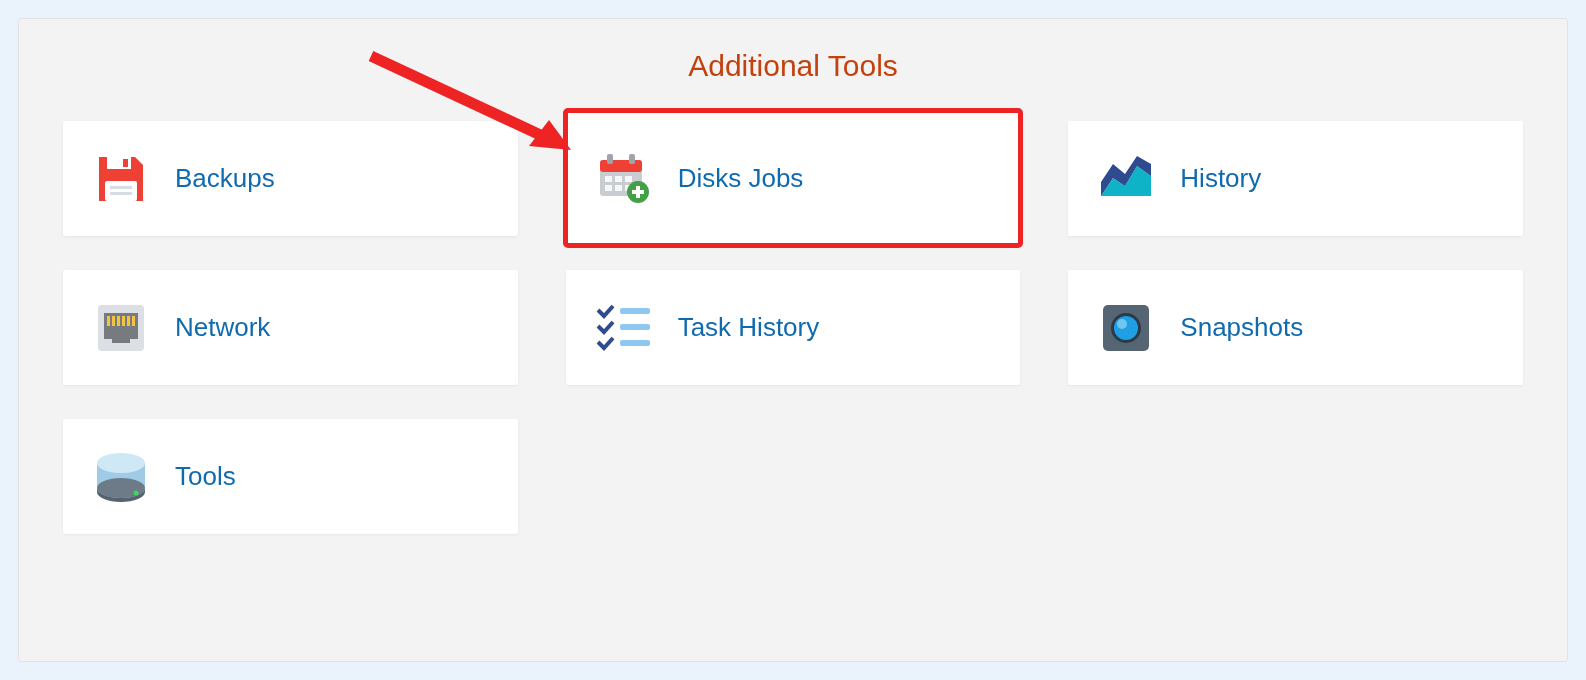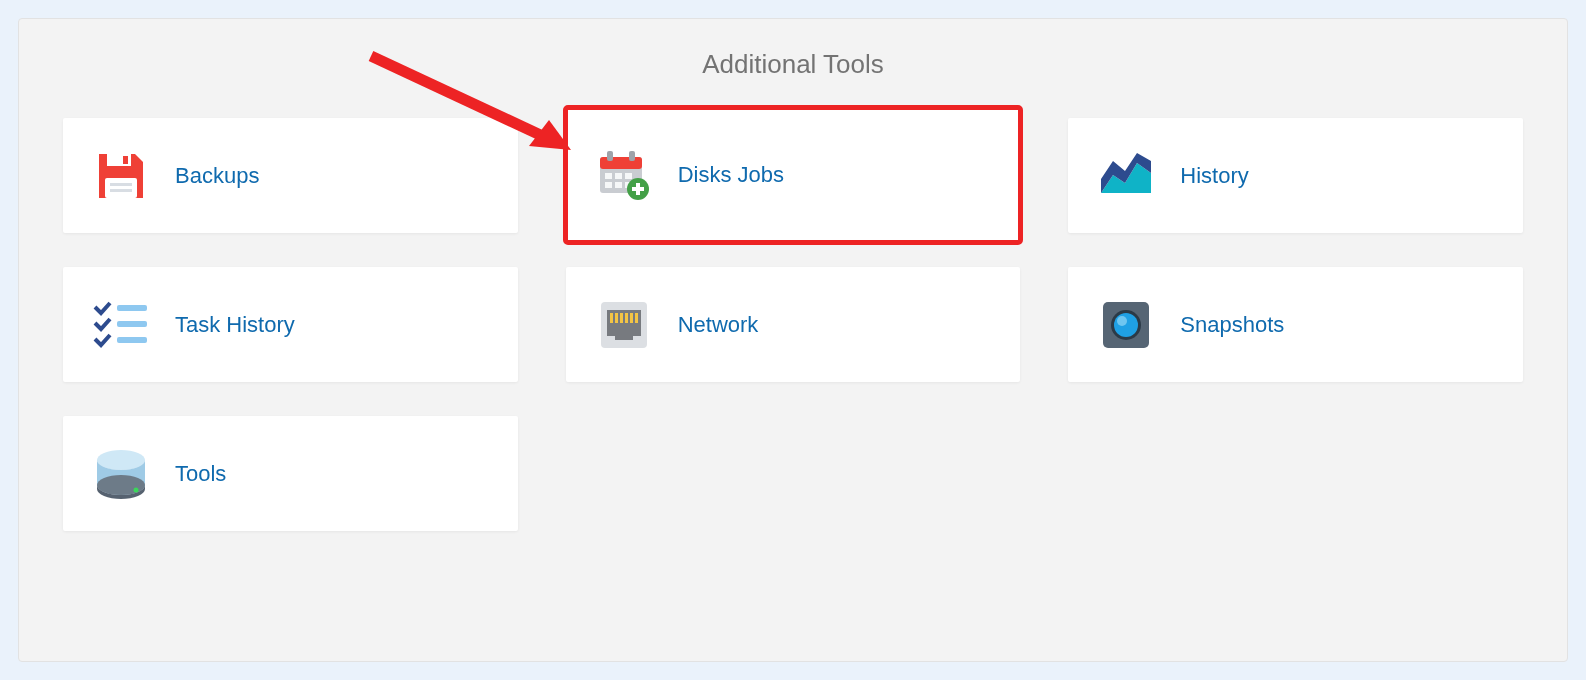--- a/index.html
+++ b/index.html
@@ -14,23 +14,23 @@
       background: #f3f3f3;
       border: 1px solid #e2e2e2;
       border-radius: 4px;
       width: 100%;
       height: 100%;
       padding: 30px 40px 60px 40px;
       position: relative;
     }
     .section-title {
       text-align: center;
-      font-size: 26px;
+      font-size: 30px;
       font-weight: 500;
-      color: #737373;
+      color: #c2410c;
       margin-bottom: 38px;
     }
     .grid {
       display: grid;
       grid-template-columns: repeat(3, 1fr);
       gap: 34px 48px;
       padding: 0 4px;
     }
     .card {
       background: #ffffff;
@@ -54,21 +54,21 @@
       width: 60px;
       height: 60px;
       display: flex;
       align-items: center;
       justify-content: center;
       margin-right: 24px;
       flex-shrink: 0;
     }
     .card-label {
       color: #0f6aae;
-      font-size: 22px;
+      font-size: 26px;
       font-weight: 500;
     }
     .annotation-arrow {
       position: absolute;
       left: 342px;
       top: 29px;
       pointer-events: none;
       z-index: 10;
     }
   </style>
@@ -125,47 +125,47 @@
         <svg width="54" height="46" viewBox="0 0 54 46">
           <polygon points="2,40 14,22 26,30 38,10 52,20 52,40" fill="#0fb3c7"></polygon>
           <polygon points="2,26 14,8 26,18 38,0 52,8 52,20 38,10 26,30 14,22 2,40" fill="#2d4b8e"></polygon>
         </svg>
       </div>
       <span class="card-label">History</span>
     </div>
 
     <div class="card">
       <div class="icon-box">
-        <svg width="56" height="48" viewBox="0 0 56 48">
-          <polyline points="2,6 8,12 17,2" stroke="#2d4b8e" stroke-width="4" fill="none"></polyline>
-          <polyline points="2,22 8,28 17,18" stroke="#2d4b8e" stroke-width="4" fill="none"></polyline>
-          <polyline points="2,38 8,44 17,34" stroke="#2d4b8e" stroke-width="4" fill="none"></polyline>
-          <rect x="24" y="4" width="30" height="6" rx="2" fill="#8ec8f0"></rect>
-          <rect x="24" y="20" width="30" height="6" rx="2" fill="#8ec8f0"></rect>
-          <rect x="24" y="36" width="30" height="6" rx="2" fill="#8ec8f0"></rect>
-        </svg>
-      </div>
-      <span class="card-label">Task History</span>
-    </div>
-
-    <div class="card">
-      <div class="icon-box">
         <svg width="50" height="50" viewBox="0 0 50 50">
           <rect x="2" y="2" width="46" height="46" rx="4" fill="#dcdfe3"></rect>
           <rect x="8" y="10" width="34" height="26" fill="#777a7f"></rect>
           <rect x="16" y="32" width="18" height="8" fill="#777a7f"></rect>
           <rect x="11" y="13" width="3" height="10" fill="#f3c444"></rect>
           <rect x="16" y="13" width="3" height="10" fill="#f3c444"></rect>
           <rect x="21" y="13" width="3" height="10" fill="#f3c444"></rect>
           <rect x="26" y="13" width="3" height="10" fill="#f3c444"></rect>
           <rect x="31" y="13" width="3" height="10" fill="#f3c444"></rect>
           <rect x="36" y="13" width="3" height="10" fill="#f3c444"></rect>
         </svg>
       </div>
       <span class="card-label">Network</span>
+    </div>
+
+    <div class="card">
+      <div class="icon-box">
+        <svg width="56" height="48" viewBox="0 0 56 48">
+          <polyline points="2,6 8,12 17,2" stroke="#2d4b8e" stroke-width="4" fill="none"></polyline>
+          <polyline points="2,22 8,28 17,18" stroke="#2d4b8e" stroke-width="4" fill="none"></polyline>
+          <polyline points="2,38 8,44 17,34" stroke="#2d4b8e" stroke-width="4" fill="none"></polyline>
+          <rect x="24" y="4" width="30" height="6" rx="2" fill="#8ec8f0"></rect>
+          <rect x="24" y="20" width="30" height="6" rx="2" fill="#8ec8f0"></rect>
+          <rect x="24" y="36" width="30" height="6" rx="2" fill="#8ec8f0"></rect>
+        </svg>
+      </div>
+      <span class="card-label">Task History</span>
     </div>
 
     <div class="card">
       <div class="icon-box">
         <svg width="50" height="50" viewBox="0 0 50 50">
           <rect x="2" y="2" width="46" height="46" rx="5" fill="#566574"></rect>
           <circle cx="25" cy="25" r="15" fill="#2b3a47"></circle>
           <circle cx="25" cy="25" r="12" fill="#1fa0e4"></circle>
           <circle cx="21" cy="21" r="5" fill="#6fc6f0"></circle>
         </svg>

